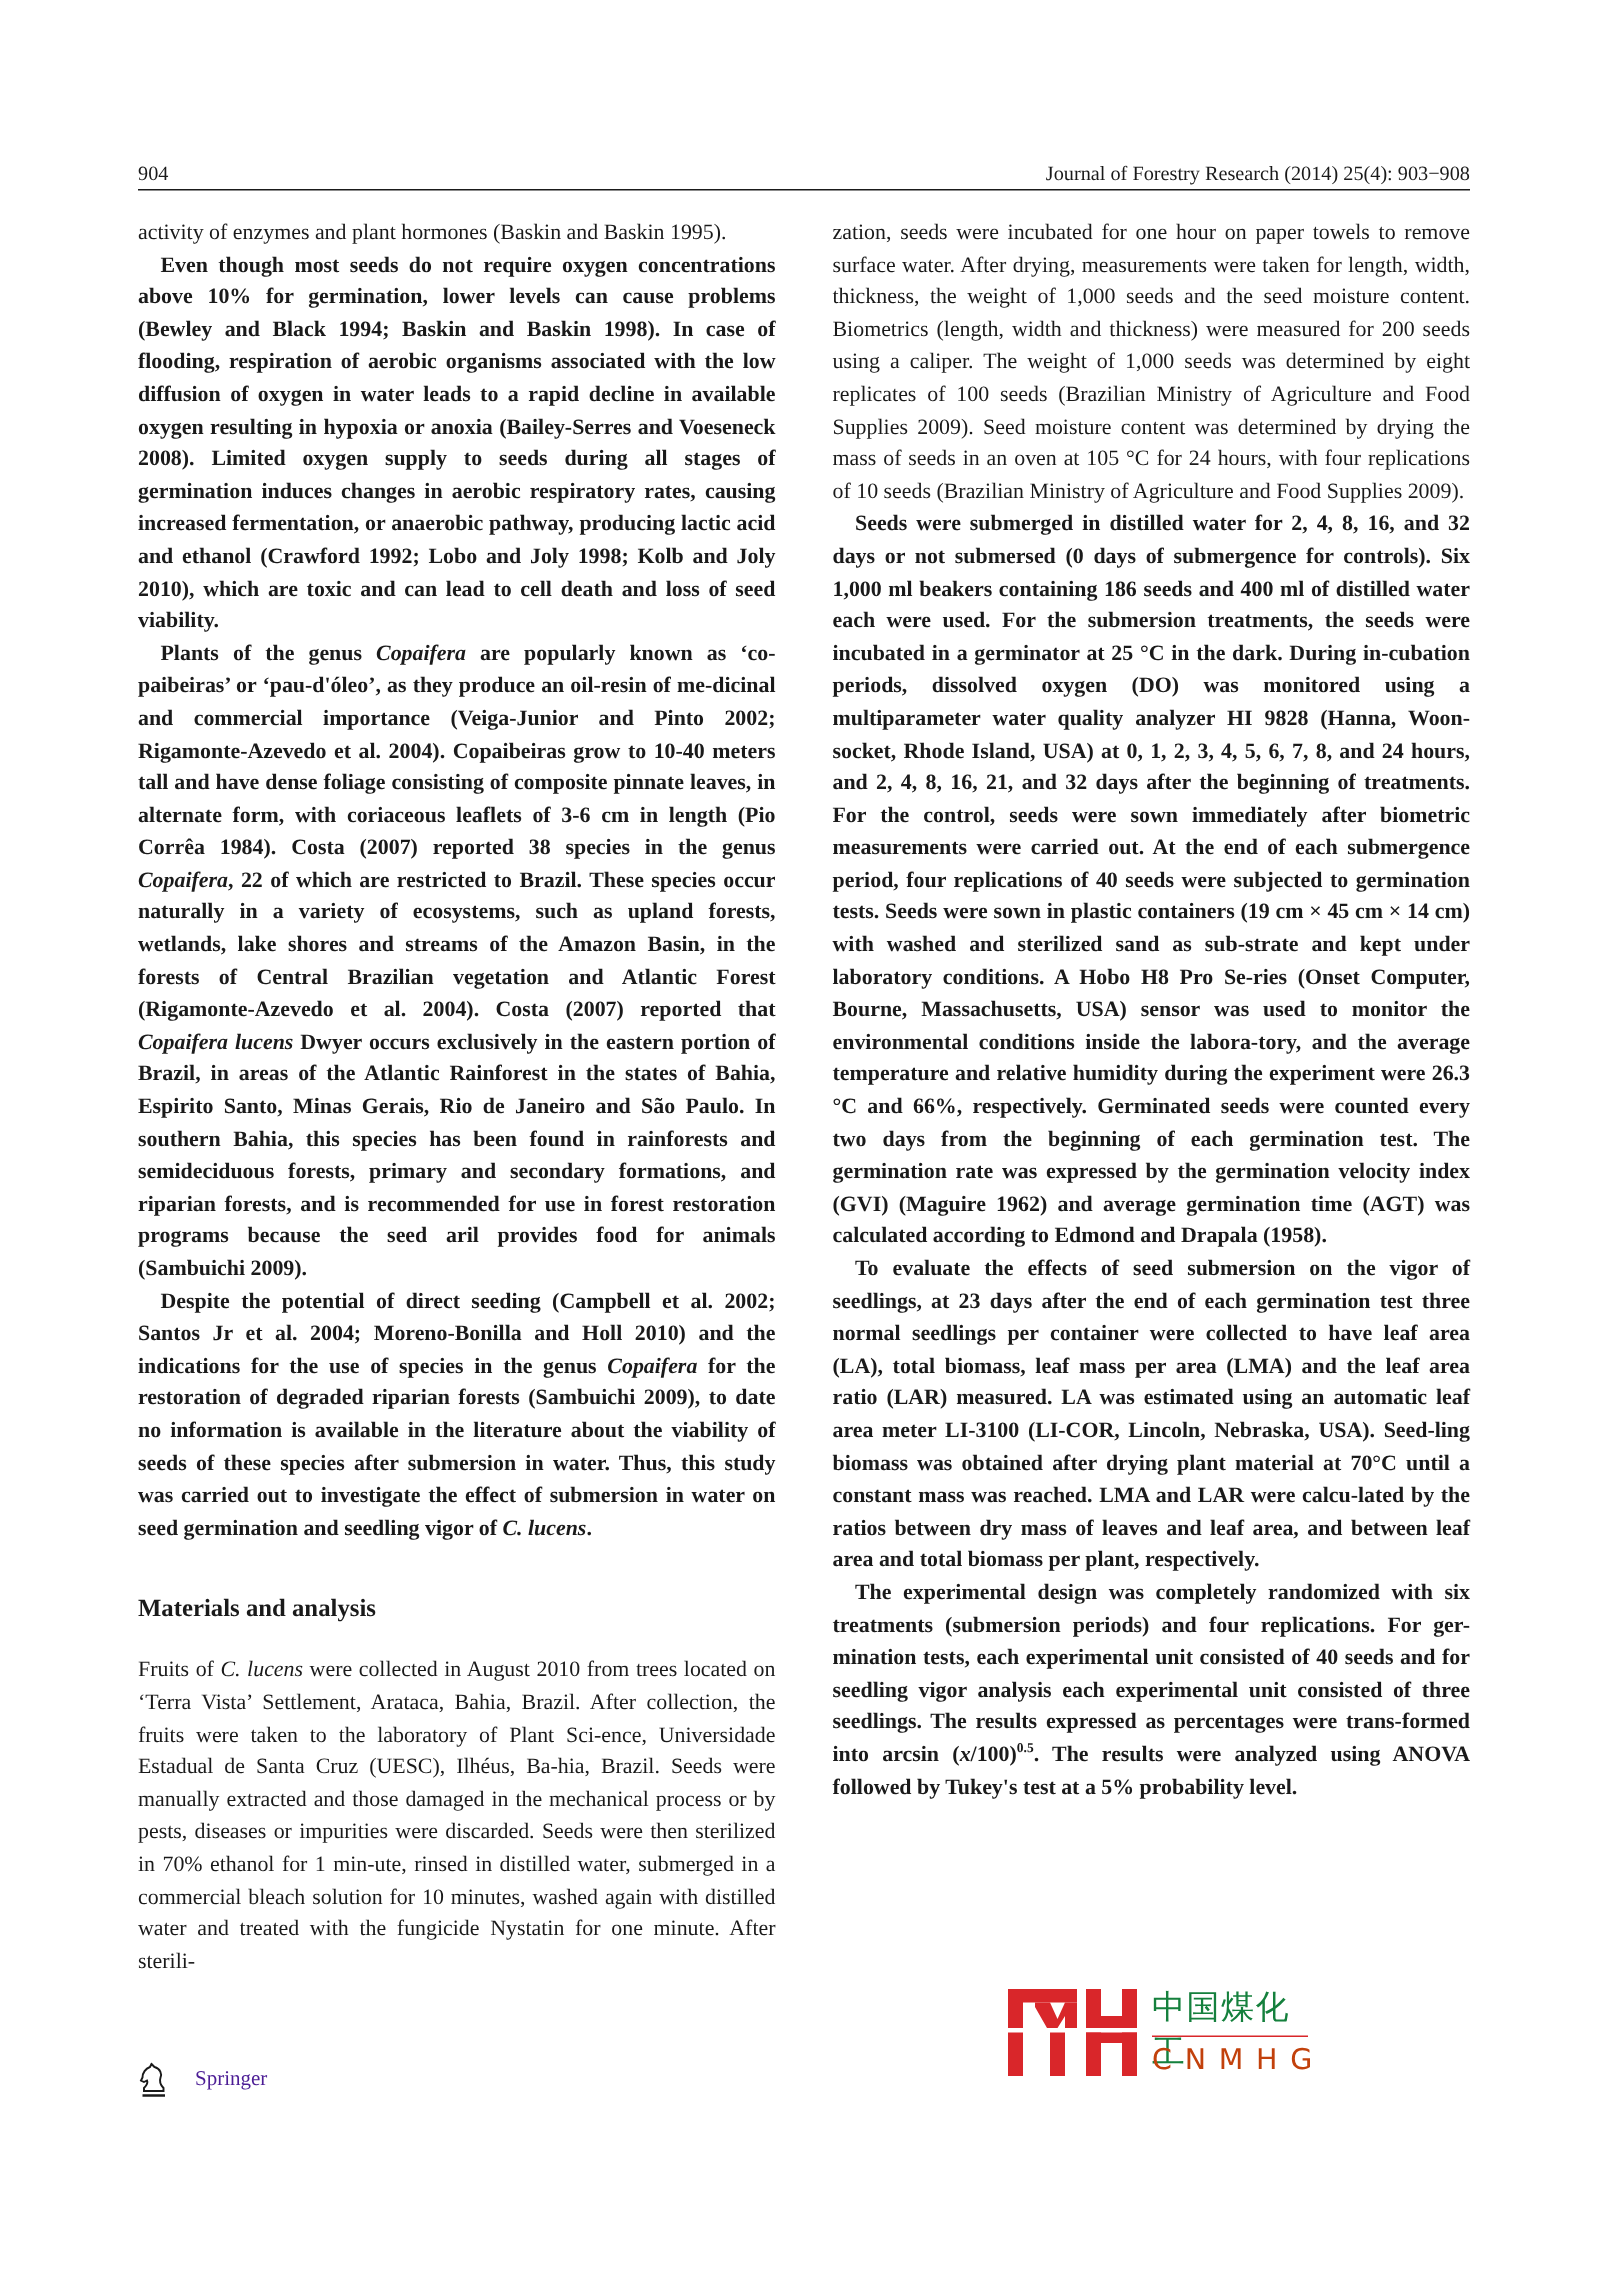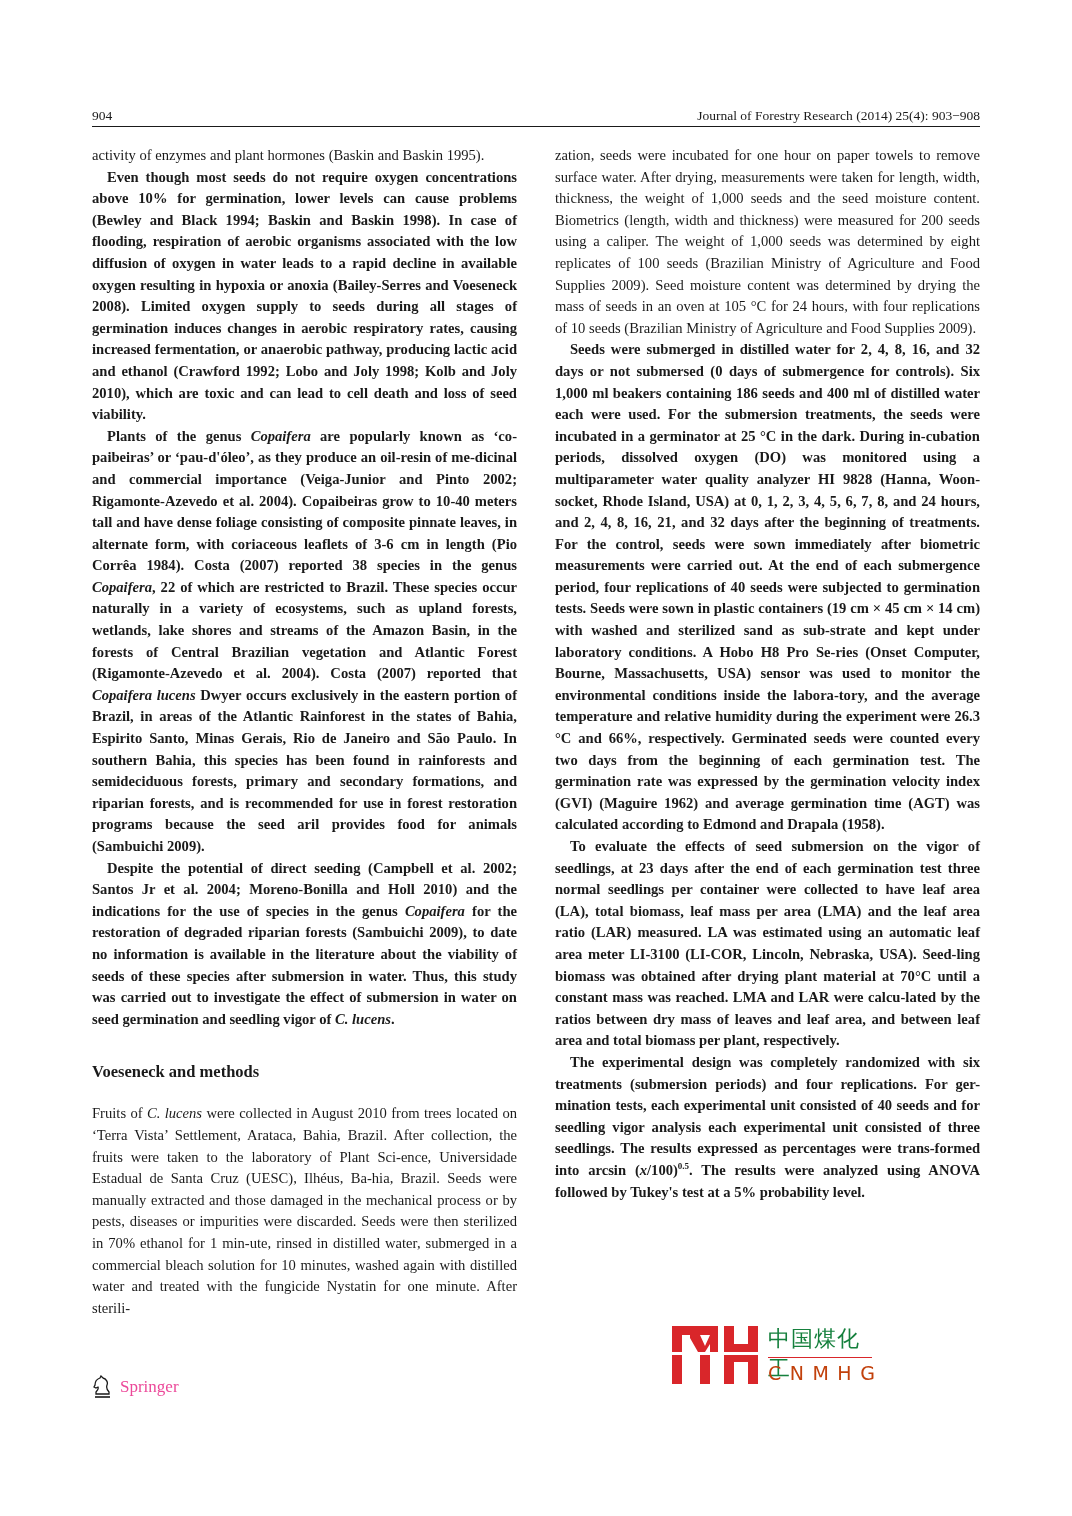--- a/index.html
+++ b/index.html
@@ -14,21 +14,21 @@
   .col { position: absolute; top: 145px; width: 425px; font-size: 14.6px; line-height: 21.6px;
          text-align: justify; hyphens: manual; }
   .col.left { left: 92px; }
   .col.right { left: 555px; }
   .col p { margin: 0; }
   .col p.indent { text-indent: 15px; font-weight: bold; }
   .col i { font-style: italic; }
   .heading { font-weight: bold; font-size: 16.5px; margin: 31px 0 20px 0 !important; line-height: 22px; }
   sup { font-size: 9px; line-height: 0; vertical-align: 6px; }
   .springer { position: absolute; left: 92px; top: 1374px; height: 26px; display: flex; align-items: center; }
-  .springer .sp-text { font-size: 17px; margin-left: 6px; color: #ec4899; }
+  .springer .sp-text { font-size: 14px; margin-left: 16px; color: #4c1d95; }
   .logo { position: absolute; left: 672px; top: 1324px; width: 210px; height: 64px; }
   .logo .cn { position: absolute; left: 96px; top: 0; font-family: "DejaVu Sans", sans-serif; font-size: 22px;
               color: #15803d; letter-spacing: 1px; line-height: 30px; }
   .logo .redline { position: absolute; left: 96px; top: 33px; width: 104px; height: 0; border-top: 1.5px solid #d9262a; }
   .logo .en { position: absolute; left: 96px; top: 36px; font-family: "DejaVu Sans", sans-serif; font-size: 19px;
               color: #c2410c; letter-spacing: 8.5px; line-height: 26px; }
 </style>
 </head>
 <body>
 
@@ -36,21 +36,21 @@
   <span class="pg">904</span>
   <span class="journal">Journal of Forestry Research (2014) 25(4): 903−908</span>
 </div>
 <div class="rule"></div>
 
 <div class="col left">
   <p>activity of enzymes and plant hormones (Baskin and Baskin 1995).</p>
   <p class="indent">Even though most seeds do not require oxygen concentrations above 10% for germination, lower levels can cause problems (Bewley and Black 1994; Baskin and Baskin 1998). In case of flooding, respiration of aerobic organisms associated with the low diffusion of oxygen in water leads to a rapid decline in available oxygen resulting in hypoxia or anoxia (Bailey-Serres and Voeseneck 2008). Limited oxygen supply to seeds during all stages of germination induces changes in aerobic respiratory rates, causing increased fermentation, or anaerobic pathway, producing lactic acid and ethanol (Crawford 1992; Lobo and Joly 1998; Kolb and Joly 2010), which are toxic and can lead to cell death and loss of seed viability.</p>
   <p class="indent"><span>Plants of the genus </span><i>Copaifera</i><span> are popularly known as ‘co-paibeiras’ or ‘pau-d'óleo’, as they produce an oil-resin of me-dicinal and commercial importance (Veiga-Junior and Pinto 2002; Rigamonte-Azevedo et al. 2004). Copaibeiras grow to 10-40 meters tall and have dense foliage consisting of composite pinnate leaves, in alternate form, with coriaceous leaflets of 3-6 cm in length (Pio Corrêa 1984). Costa (2007) reported 38 species in the genus </span><i>Copaifera</i><span>, 22 of which are restricted to Brazil. These species occur naturally in a variety of ecosystems, such as upland forests, wetlands, lake shores and streams of the Amazon Basin, in the forests of Central Brazilian vegetation and Atlantic Forest (Rigamonte-Azevedo et al. 2004). Costa (2007) reported that </span><i>Copaifera lucens</i><span> Dwyer occurs exclusively in the eastern portion of Brazil, in areas of the Atlantic Rainforest in the states of Bahia, Espirito Santo, Minas Gerais, Rio de Janeiro and São Paulo. In southern Bahia, this species has been found in rainforests and semideciduous forests, primary and secondary formations, and riparian forests, and is recommended for use in forest restoration programs because the seed aril provides food for animals (Sambuichi 2009).</span></p>
   <p class="indent"><span>Despite the potential of direct seeding (Campbell et al. 2002; Santos Jr et al. 2004; Moreno-Bonilla and Holl 2010) and the indications for the use of species in the genus </span><i>Copaifera</i><span> for the restoration of degraded riparian forests (Sambuichi 2009), to date no information is available in the literature about the viability of seeds of these species after submersion in water. Thus, this study was carried out to investigate the effect of submersion in water on seed germination and seedling vigor of </span><i>C. lucens</i><span>.</span></p>
-  <p class="heading">Voeseneck and methods</p>
+  <p class="heading">Materials and analysis</p>
   <p><span>Fruits of </span><i>C. lucens</i><span> were collected in August 2010 from trees located on ‘Terra Vista’ Settlement, Arataca, Bahia, Brazil. After collection, the fruits were taken to the laboratory of Plant Sci-ence, Universidade Estadual de Santa Cruz (UESC), Ilhéus, Ba-hia, Brazil. Seeds were manually extracted and those damaged in the mechanical process or by pests, diseases or impurities were discarded. Seeds were then sterilized in 70% ethanol for 1 min-ute, rinsed in distilled water, submerged in a commercial bleach solution for 10 minutes, washed again with distilled water and treated with the fungicide Nystatin for one minute. After sterili-</span></p>
 </div>
 
 <div class="col right">
   <p>zation, seeds were incubated for one hour on paper towels to remove surface water. After drying, measurements were taken for length, width, thickness, the weight of 1,000 seeds and the seed moisture content. Biometrics (length, width and thickness) were measured for 200 seeds using a caliper. The weight of 1,000 seeds was determined by eight replicates of 100 seeds (Brazilian Ministry of Agriculture and Food Supplies 2009). Seed moisture content was determined by drying the mass of seeds in an oven at 105 °C for 24 hours, with four replications of 10 seeds (Brazilian Ministry of Agriculture and Food Supplies 2009).</p>
   <p class="indent">Seeds were submerged in distilled water for 2, 4, 8, 16, and 32 days or not submersed (0 days of submergence for controls). Six 1,000 ml beakers containing 186 seeds and 400 ml of distilled water each were used. For the submersion treatments, the seeds were incubated in a germinator at 25 °C in the dark. During in-cubation periods, dissolved oxygen (DO) was monitored using a multiparameter water quality analyzer HI 9828 (Hanna, Woon-socket, Rhode Island, USA) at 0, 1, 2, 3, 4, 5, 6, 7, 8, and 24 hours, and 2, 4, 8, 16, 21, and 32 days after the beginning of treatments. For the control, seeds were sown immediately after biometric measurements were carried out. At the end of each submergence period, four replications of 40 seeds were subjected to germination tests. Seeds were sown in plastic containers (19 cm × 45 cm × 14 cm) with washed and sterilized sand as sub-strate and kept under laboratory conditions. A Hobo H8 Pro Se-ries (Onset Computer, Bourne, Massachusetts, USA) sensor was used to monitor the environmental conditions inside the labora-tory, and the average temperature and relative humidity during the experiment were 26.3 °C and 66%, respectively. Germinated seeds were counted every two days from the beginning of each germination test. The germination rate was expressed by the germination velocity index (GVI) (Maguire 1962) and average germination time (AGT) was calculated according to Edmond and Drapala (1958).</p>
   <p class="indent">To evaluate the effects of seed submersion on the vigor of seedlings, at 23 days after the end of each germination test three normal seedlings per container were collected to have leaf area (LA), total biomass, leaf mass per area (LMA) and the leaf area ratio (LAR) measured. LA was estimated using an automatic leaf area meter LI-3100 (LI-COR, Lincoln, Nebraska, USA). Seed-ling biomass was obtained after drying plant material at 70°C until a constant mass was reached. LMA and LAR were calcu-lated by the ratios between dry mass of leaves and leaf area, and between leaf area and total biomass per plant, respectively.</p>
   <p class="indent"><span>The experimental design was completely randomized with six treatments (submersion periods) and four replications. For ger-mination tests, each experimental unit consisted of 40 seeds and for seedling vigor analysis each experimental unit consisted of three seedlings. The results expressed as percentages were trans-formed into arcsin (</span><i>x</i><span>/100)</span><sup>0.5</sup><span>. The results were analyzed using ANOVA followed by Tukey's test at a 5% probability level.</span></p>
 </div>
 

